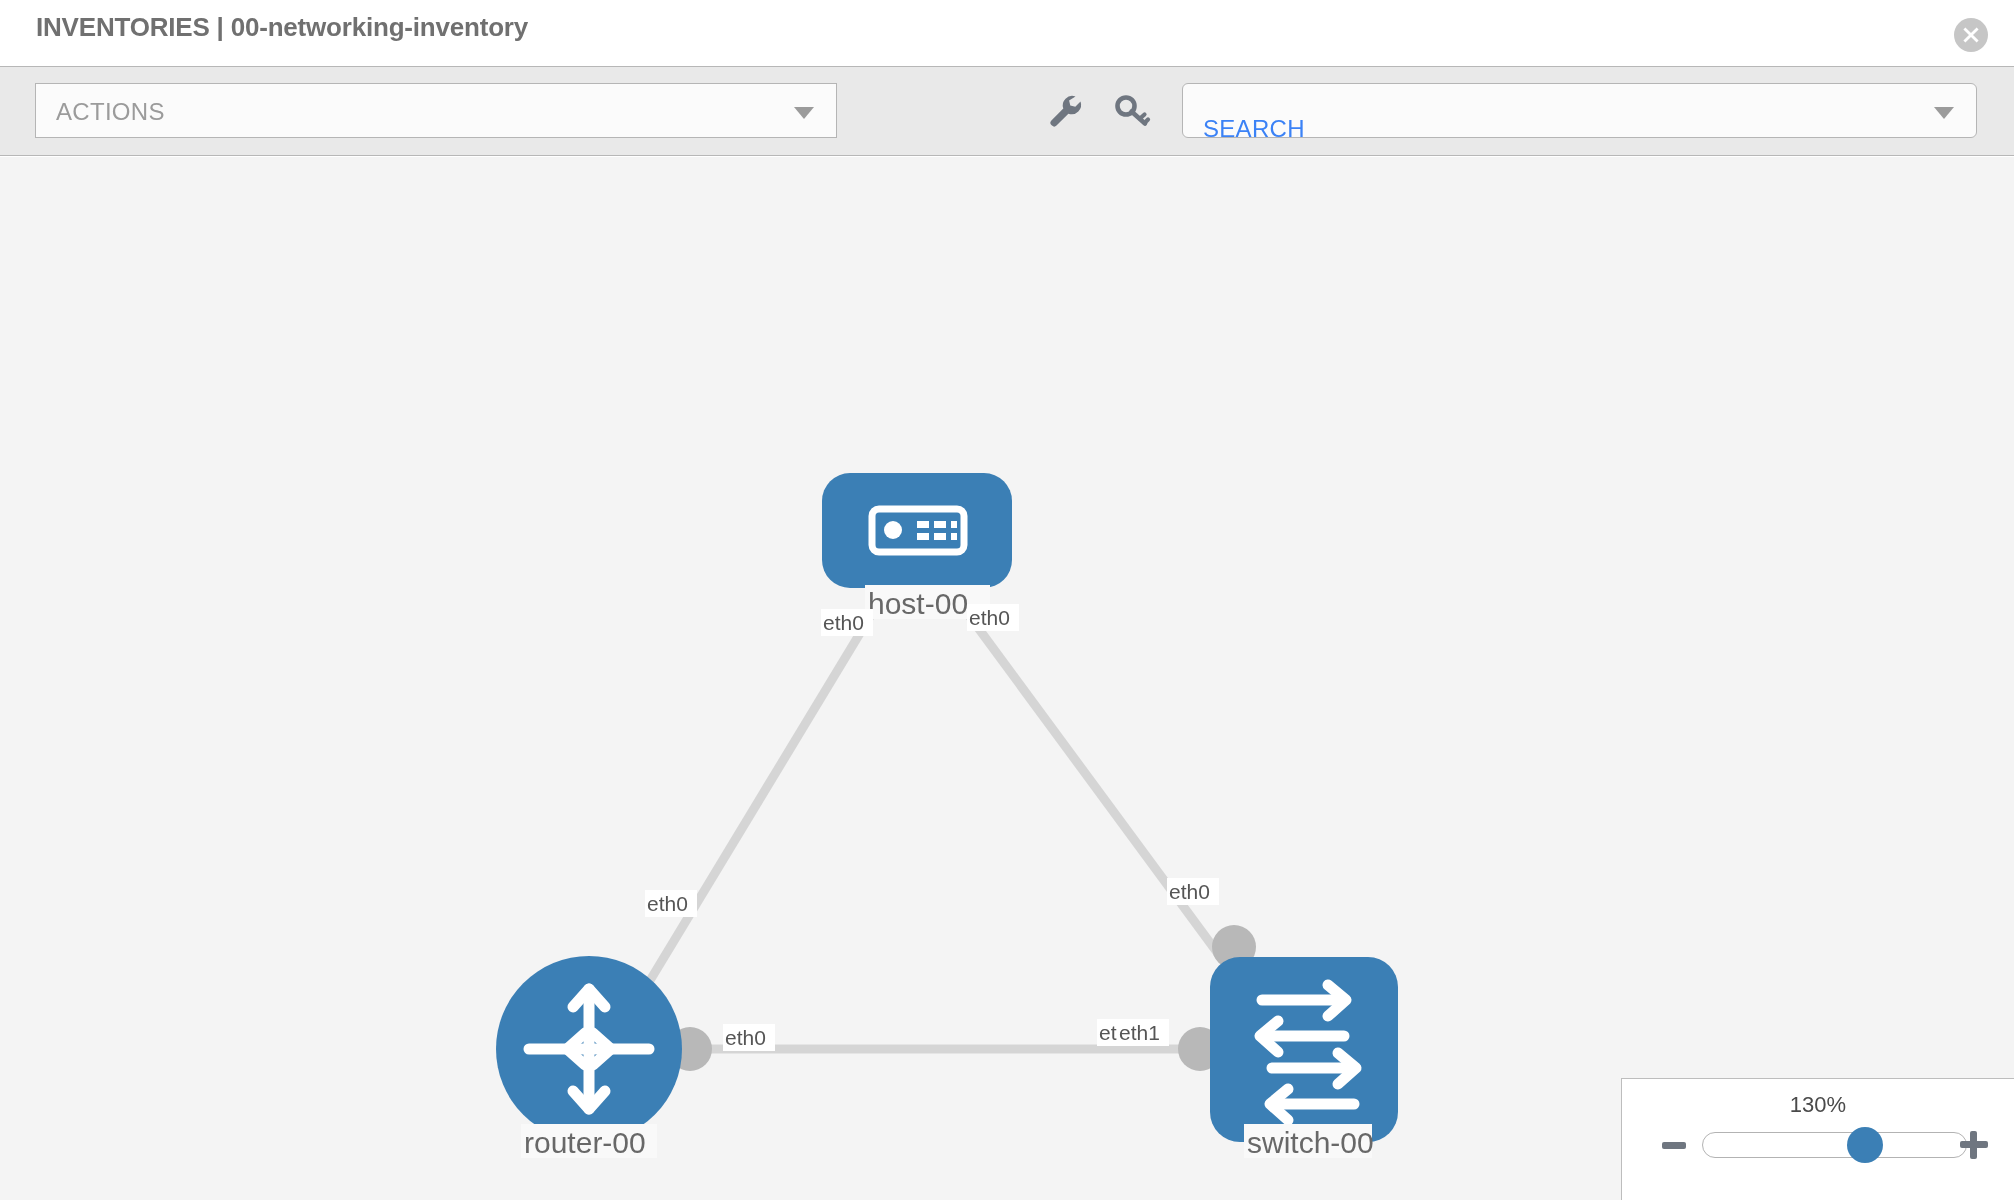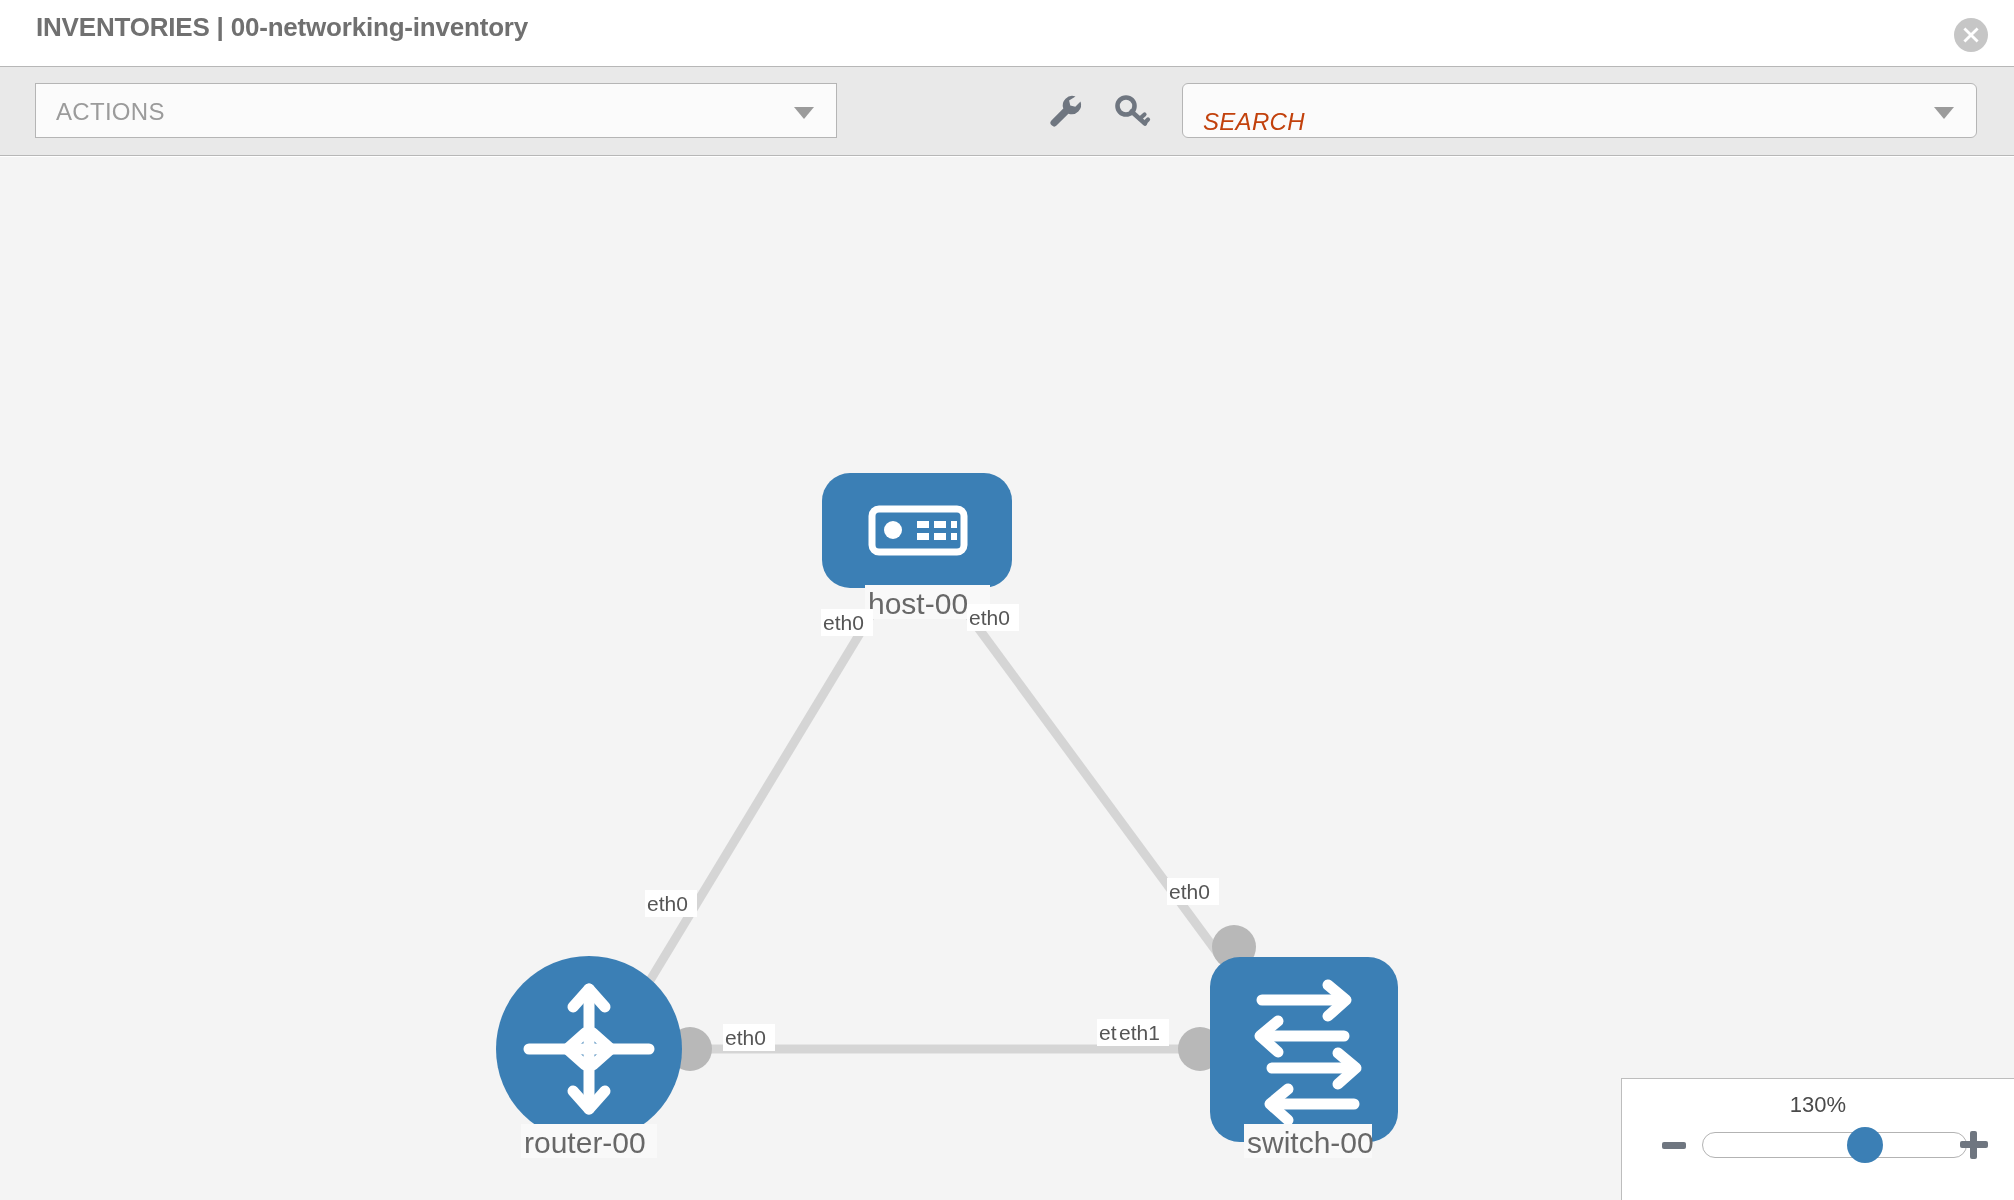--- a/index.html
+++ b/index.html
@@ -108,25 +108,24 @@
     width: 795px;
     height: 55px;
     background: #fbfbfb;
     border: 1px solid #b5b5b5;
     border-radius: 6px;
     cursor: text;
   }
   .search-label {
     position: absolute;
     left: 20px;
-    top: 24px;
+    top: 31px;
     font-size: 24px;
-    color: #c2410c;
+    color: #3b82f6;
     letter-spacing: 0.3px;
-    font-style: italic;
   }
 
   
   .canvas {
     position: absolute;
     top: 157px; left: 0;
     width: 2014px;
     height: 1043px;
     background: #f4f4f4;
     overflow: hidden;

